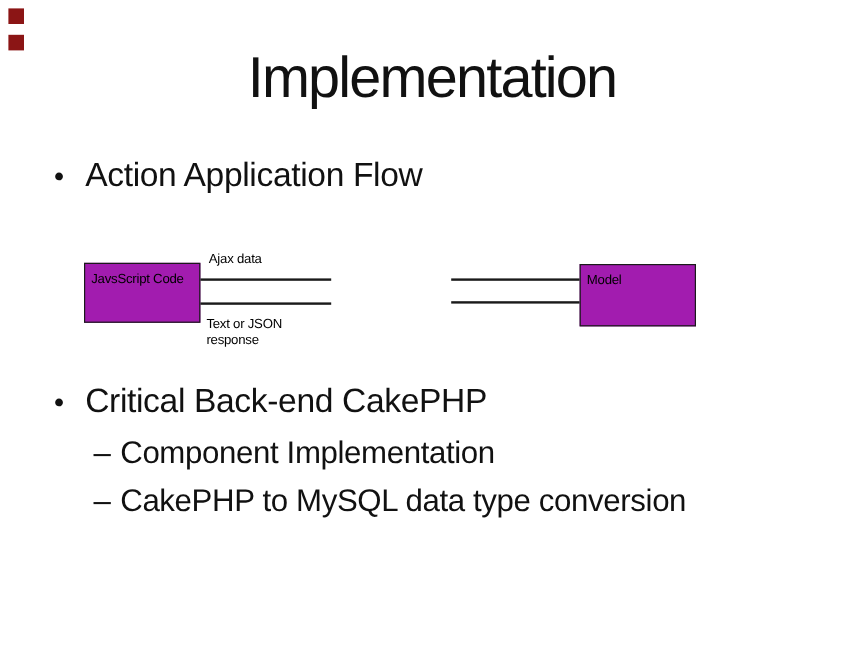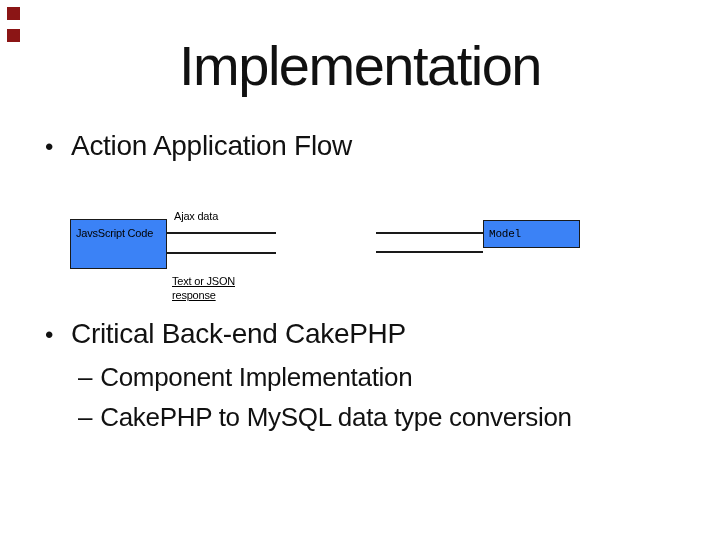--- a/index.html
+++ b/index.html
@@ -20,21 +20,21 @@
   }
   .mark1 { left: 7px; top: 7px; }
   .mark2 { left: 7px; top: 29px; }
   .title {
     position: absolute;
     top: 40px;
     left: 0;
     width: 100%;
     margin: 0;
     text-align: center;
-    font-size: 56px;
+    font-size: 48px;
     font-weight: 400;
     letter-spacing: -1.5px;
     line-height: 52px;
     color: #111111;
   }
   .bullet {
     position: absolute;
     display: flex;
     align-items: baseline;
     font-size: 28px;
@@ -60,50 +60,50 @@
   }
   .sub-bullet .marker {
     margin-right: 8px;
   }
   .sub1 { left: 78px; top: 362px; }
   .sub2 { left: 78px; top: 402px; }
   .dbox {
     position: absolute;
     box-sizing: border-box;
     border: 1.5px solid #1a1a1a;
-    background: #3b82f6;
+    background: #a21caf;
     font-size: 11px;
     letter-spacing: -0.2px;
     padding: 7px 2px 0 5px;
     color: #000000;
     white-space: nowrap;
     overflow: hidden;
   }
   .box1 { left: 70px;  top: 219px; width: 97px;  height: 50px; }
   .box2 { left: 276px; top: 219px; width: 100px; height: 47px; }
-  .box3 { left: 483px; top: 220px; width: 97px;  height: 28px; font-family: Liberation Mono, monospace; }
+  .box3 { left: 483px; top: 220px; width: 97px;  height: 52px; }
   .hline {
     position: absolute;
     height: 2px;
     background: #1a1a1a;
   }
   .lineA { left: 167px; top: 232px; width: 109px; }
   .lineB { left: 167px; top: 252px; width: 109px; }
   .lineC { left: 376px; top: 232px; width: 107px; }
   .lineD { left: 376px; top: 251px; width: 107px; }
   .edge-label {
     position: absolute;
     font-size: 11px;
     letter-spacing: -0.2px;
     color: #000000;
     white-space: nowrap;
     line-height: 14px;
   }
   .ajax-label { left: 174px; top: 209px; }
-  .response-label { left: 172px; top: 274px; text-decoration: underline; }
+  .response-label { left: 172px; top: 263px; }
 </style>
 </head>
 <body>
 
 <div class="slide">
 
   <div class="corner-mark mark1"></div>
   <div class="corner-mark mark2"></div>
 
   <h1 class="title">Implementation</h1>

